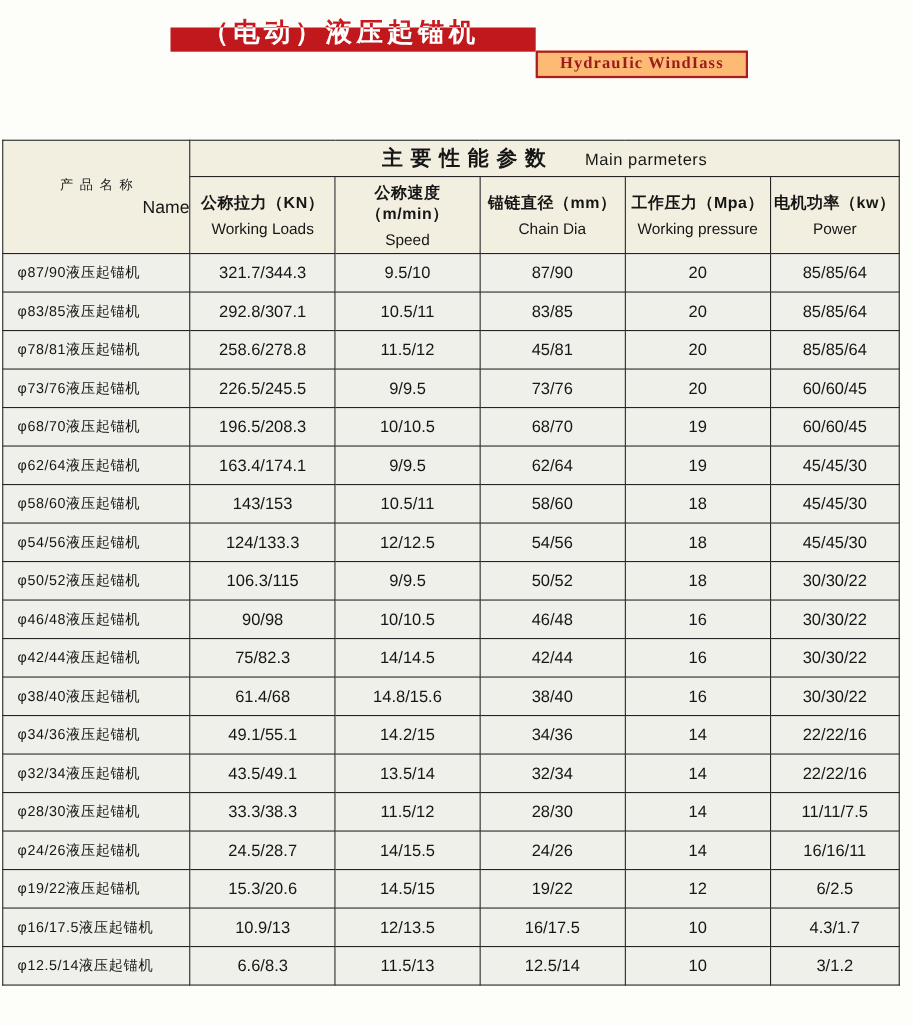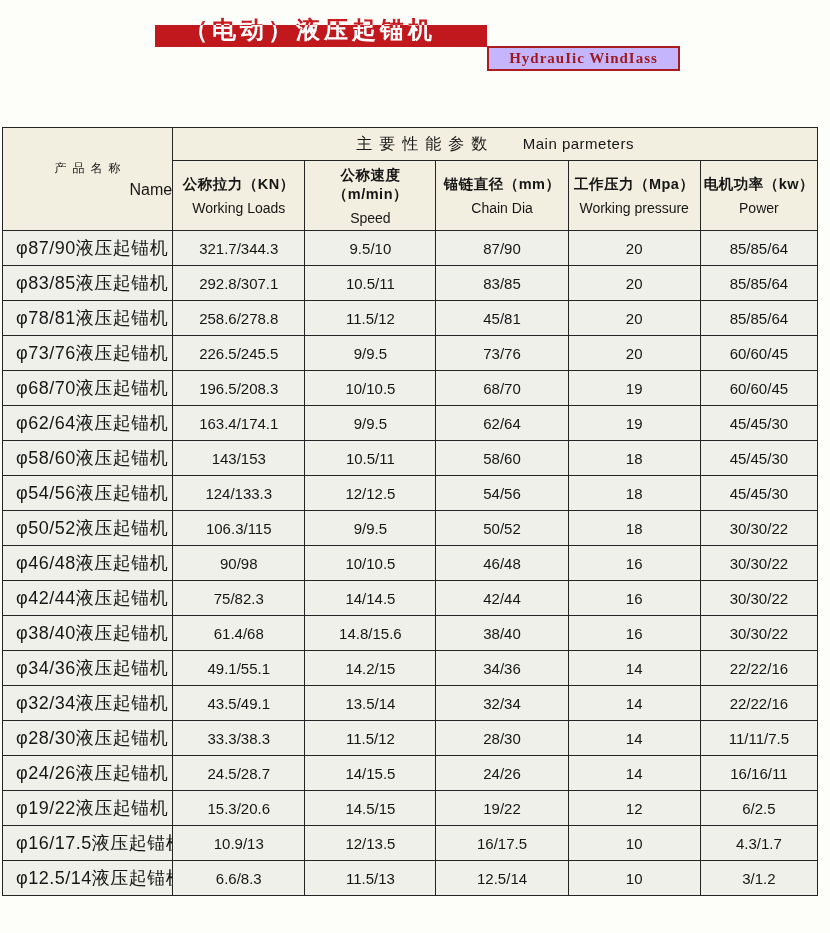--- a/index.html
+++ b/index.html
@@ -27,21 +27,21 @@
     letter-spacing: 4px;
     white-space: nowrap;
   }
   .title-red   { color: var(--title-red, #c8191f); clip-path: inset(0 0 calc(100% - 11px) 0); }
   .title-white { color: #ffffff;                   clip-path: inset(11px 0 0 0); }
 
   .en-box {
     position: absolute;
     left: 487px; top: 46px;
     width: 193px; height: 25px;
-    background: #c4b5fd;
+    background: #fdba74;
     border: 2px solid var(--box-border-red, #ab1c21);
     display: flex; align-items: center; justify-content: center;
   }
   .en-box span {
     font-family: "Liberation Serif", "DejaVu Serif", serif;
     font-weight: bold;
     font-size: 15px;
     letter-spacing: 1px;
     color: var(--box-text-red, #9c191e);
     white-space: nowrap;
@@ -65,31 +65,31 @@
 
   tr.group-row { height: 33px; }
   tr.sub-row   { height: 70px; }
   tbody tr     { height: 35px; }
 
   th.name-h { vertical-align: middle; }
   .name-h .cn { font-size: 12px; letter-spacing: 6px; text-indent: 6px; text-align: center; }
   .name-h .en { font-size: 16px; text-align: right; margin-top: 4px; }
 
   th.group-h { text-align: center; vertical-align: middle; }
-  .group-h .cn { font-size: 16px; font-weight: normal; letter-spacing: 7px; }
+  .group-h .cn { font-size: 19px; font-weight: bold; letter-spacing: 7px; }
   .group-h .en { font-size: 15px; font-weight: normal; margin-left: 24px; letter-spacing: 0.5px; }
 
   th.sub-h { text-align: center; vertical-align: middle; }
   .sub-h .cn { font-size: 14.5px; font-weight: bold; letter-spacing: 0.5px; }
   .sub-h .en { font-size: 14px; font-weight: normal; margin-top: 6px; }
 
   td.name-cell {
     text-align: left;
     padding-left: 13px;
-    font-size: 18px;
+    font-size: 13px;
     letter-spacing: 0.5px;
     white-space: nowrap;
   }
   td.val-cell { text-align: center; font-size: 15px; }
 </style>
 </head>
 <body>
 
 <div class="red-bar"></div>
 <div class="title-layer title-red">（电动）液压起锚机</div>

